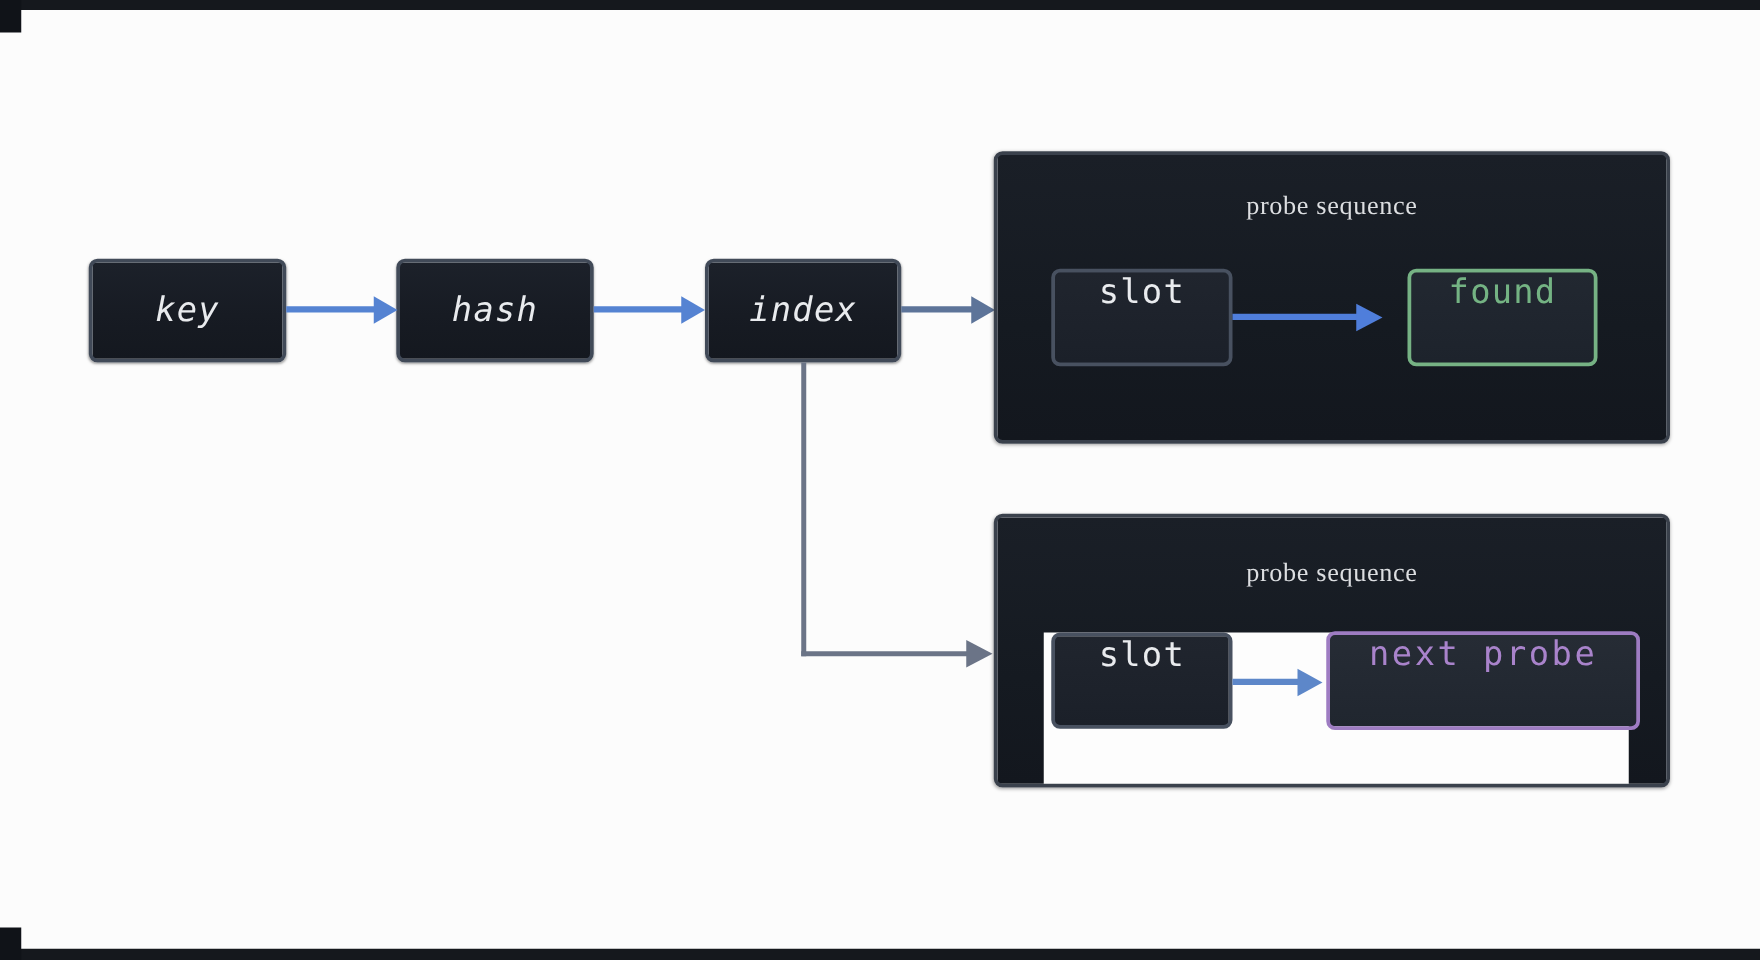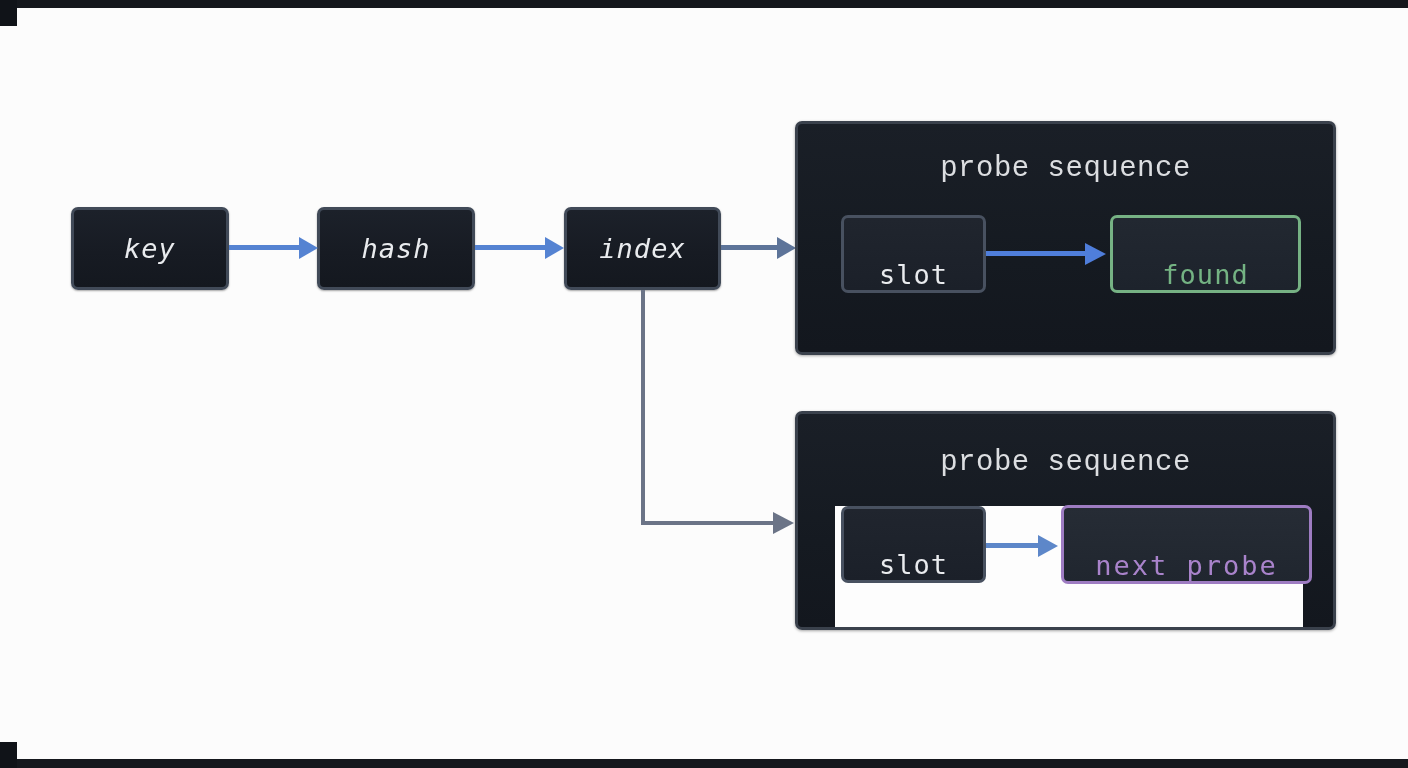--- a/index.html
+++ b/index.html
@@ -40,28 +40,28 @@
   .panel{
     position:absolute;
     background:linear-gradient(180deg,#1a1f27 0%,#151a21 60%,#13171e 100%);
     border:3px solid #3a414c;
     border-radius:7px;
     box-shadow:0 1px 3px rgba(0,0,0,0.35);
     box-sizing:border-box;
   }
   .panel-title{
     position:absolute;left:0;width:100%;text-align:center;
-    font-family:Liberation Mono, monospace;
-    font-size:29px;color:#dcdee1;letter-spacing:0.5px;
+    font-family:Liberation Serif, serif;
+    font-size:21px;color:#dcdee1;letter-spacing:0.5px;
   }
   .white-inset{position:absolute;background:#fdfdfd;}
 
   .inner-box{
     position:absolute;border-radius:7px;box-sizing:border-box;
-    display:flex;align-items:flex-end;justify-content:center;
+    display:flex;align-items:flex-start;justify-content:center;
   }
   .inner-box.slot{
     background:linear-gradient(180deg,#20252e 0%,#1b2029 100%);
     border:3px solid #485160;
   }
   .inner-box.found{
     background:linear-gradient(180deg,#222831 0%,#1d232c 100%);
     border:3px solid #76b284;
   }
   .inner-box.nextprobe{
@@ -130,21 +130,21 @@
   <div class="panel" style="left:795px;top:121px;width:541px;height:234px;">
     <div class="panel-title" style="top:28px;">probe sequence</div>
 
     <div class="inner-box slot" style="left:43px;top:91px;width:145px;height:78px;">
       <span class="inner-label slot-text">slot</span>
     </div>
 
     <div class="arrow-line" style="left:188px;top:127px;width:100px;height:5px;background:#4f7edb;"></div>
     <div class="arrow-head" style="left:287px;top:119px;border-left:21px solid #4f7edb;"></div>
 
-    <div class="inner-box found" style="left:312px;top:91px;width:191px;height:78px;">
+    <div class="inner-box found" style="left:328px;top:91px;width:152px;height:78px;">
       <span class="inner-label found-text">found</span>
     </div>
   </div>
 
   <div class="panel" style="left:795px;top:411px;width:541px;height:219px;">
     <div class="panel-title" style="top:32px;">probe sequence</div>
 
     <div class="white-inset" style="left:37px;top:92px;width:468px;height:121px;"></div>
 
     <div class="inner-box slot" style="left:43px;top:92px;width:145px;height:77px;">

